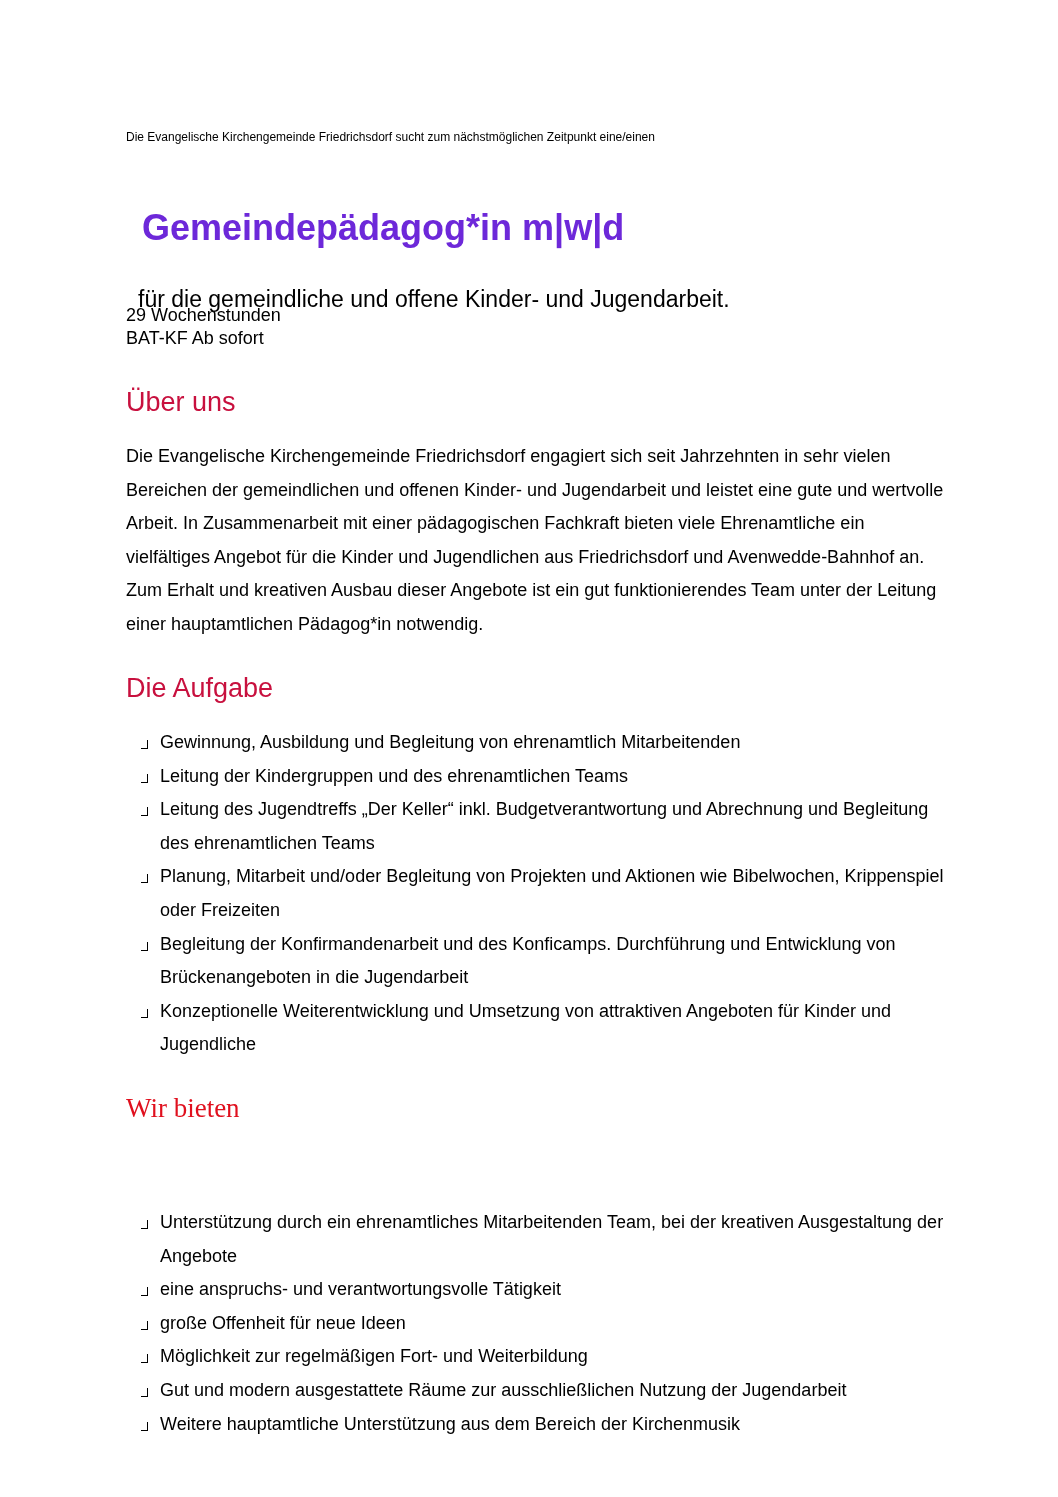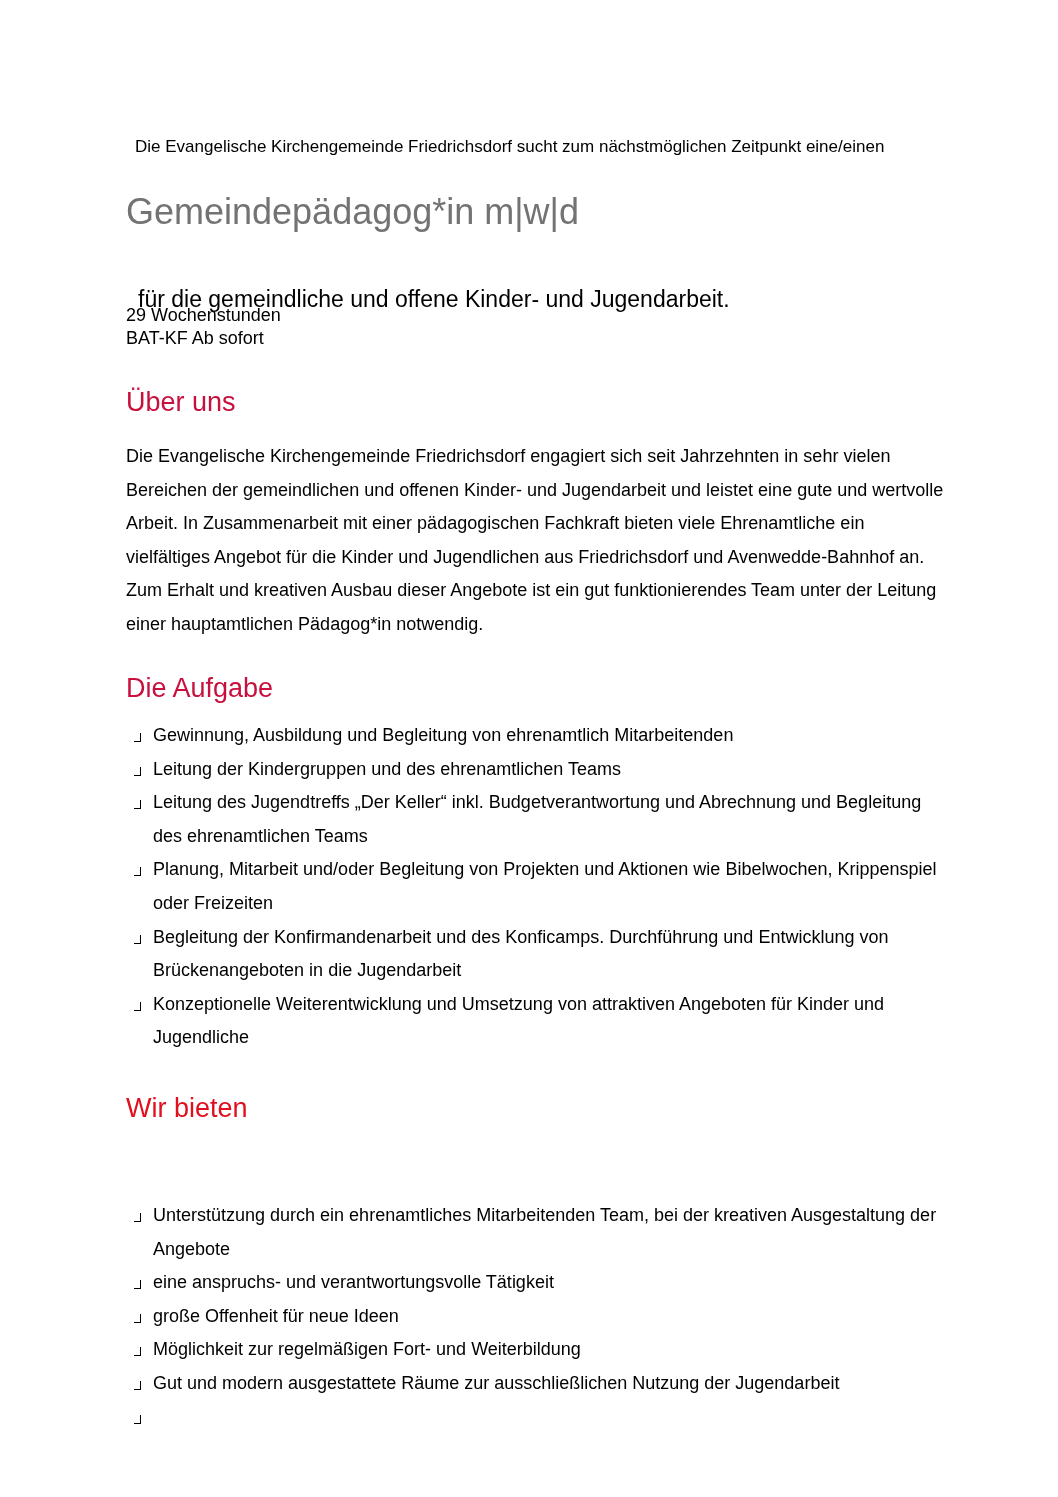--- a/index.html
+++ b/index.html
@@ -1,31 +1,31 @@
 <!DOCTYPE html>
 <html><head>
 <meta charset="utf-8">
 <style>
   html, body { margin: 0; padding: 0; background: #ffffff; }
   body {
     width: 1058px; height: 1497px; position: relative; overflow: hidden;
     font-family: "Liberation Sans", sans-serif; color: #000000;
   }
   .page { position: absolute; left: 126px; top: 0; width: 820px; }
-  .intro { position: absolute; top: 126px; font-size: 17px; line-height: 23px; margin: 9px; width: 800px; }
-  .title { position: absolute; top: 190px; font-size: 36px; line-height: 44px; color: #737373; margin: 0; font-weight: normal; white-space: nowrap; }
+  .intro { position: absolute; top: 126px; font-size: 12px; line-height: 23px; margin: 0; width: 800px; }
+  .title { position: absolute; top: 190px; font-size: 36px; line-height: 44px; color: #6d28d9; margin: 16px; font-weight: bold; white-space: nowrap; }
   .sub { position: absolute; top: 276px; font-size: 23px; line-height: 23px; margin: 12px; }
   .meta { position: absolute; top: 304px; font-size: 18px; line-height: 23px; margin: 0; }
   .meta div { display: block; }
   h2 { font-weight: normal; font-size: 27px; line-height: 32px; margin: 0; position: absolute; white-space: nowrap; }
   .h-about { top: 386px; color: #c8103e; }
   .h-task { top: 672px; color: #c8103e; text-align: right; }
-  .h-offer { top: 1092px; color: #e0101e; }
+  .h-offer { top: 1092px; color: #e0101e; font-family: Liberation Serif, serif; }
   .about-body { position: absolute; top: 440px; font-size: 18px; line-height: 33.6px; margin: 0; width: 820px; }
-  ul.list { position: absolute; list-style: none; padding: 0; margin: 5px; width: 820px; font-size: 18px; line-height: 33.6px; }
+  ul.list { position: absolute; list-style: none; padding: 0; margin: 12px; width: 820px; font-size: 18px; line-height: 33.6px; }
   .list-task { top: 714px; }
   .list-offer { top: 1194px; }
   ul.list li { position: relative; padding-left: 22px; }
   .bullet {
     position: absolute; left: 3px; top: 14px; width: 7px; height: 9px;
     border-right: 1.5px solid #000; border-bottom: 1.5px solid #000;
     box-sizing: border-box;
   }
 </style>
 </head>
@@ -53,15 +53,15 @@
     <li><span class="bullet"></span><span>Konzeptionelle Weiterentwicklung und Umsetzung von attraktiven Angeboten für Kinder und Jugendliche</span></li>
   </ul>
 
   <h2 class="h-offer">Wir bieten</h2>
   <ul class="list list-offer">
     <li><span class="bullet"></span><span>Unterstützung durch ein ehrenamtliches Mitarbeitenden Team, bei der kreativen Ausgestaltung der Angebote</span></li>
     <li><span class="bullet"></span><span>eine anspruchs- und verantwortungsvolle Tätigkeit</span></li>
     <li><span class="bullet"></span><span>große Offenheit für neue Ideen</span></li>
     <li><span class="bullet"></span><span>Möglichkeit zur regelmäßigen Fort- und Weiterbildung</span></li>
     <li><span class="bullet"></span><span>Gut und modern ausgestattete Räume zur ausschließlichen Nutzung der Jugendarbeit</span></li>
-    <li><span class="bullet"></span></li>
+    <li><span class="bullet"></span><span>Weitere hauptamtliche Unterstützung aus dem Bereich der Kirchenmusik</span></li>
   </ul>
 </div>
 
 </body></html>

